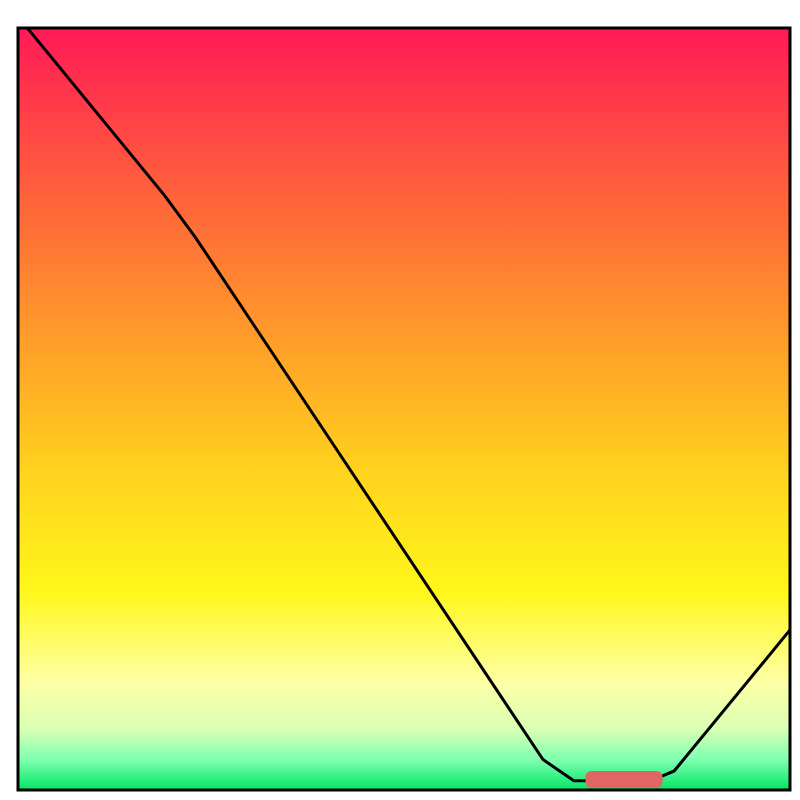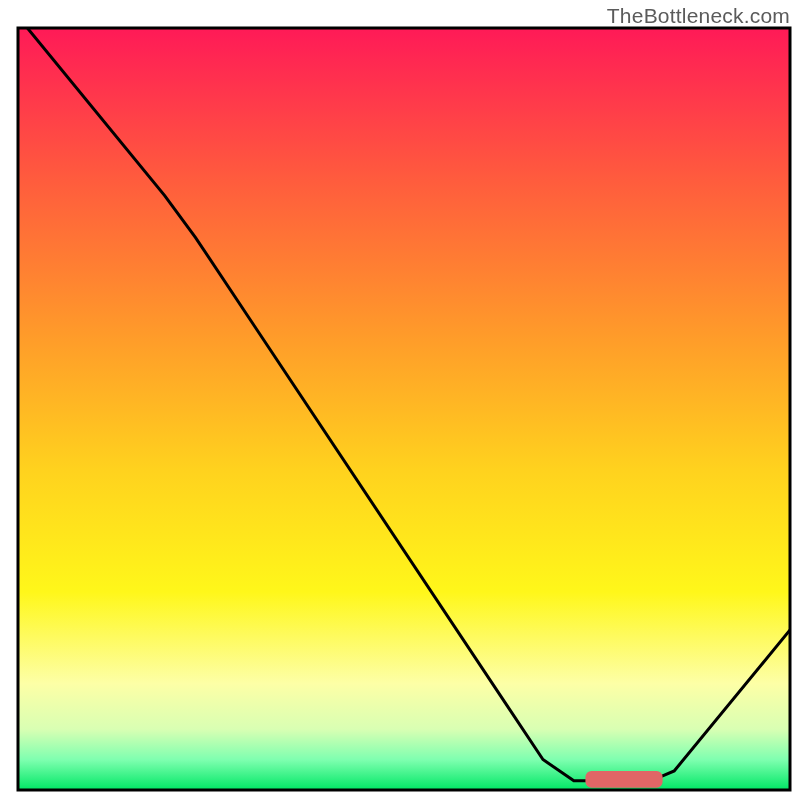--- a/index.html
+++ b/index.html
@@ -29,21 +29,20 @@
     left: 0;
     top: 0;
     width: 800px;
     height: 800px;
   }
 </style>
 </head>
 <body>
 <div class="container">
 
-<div class="watermark">TheBottleneck.com</div>
 
 <svg class="chart" viewBox="0 0 800 800">
   <defs>
     <linearGradient id="bg-grad" x1="0" y1="0" x2="0" y2="1">
           <stop offset="0%" stop-color="#ff1a57"></stop>
           <stop offset="20%" stop-color="#ff5c3d"></stop>
           <stop offset="40%" stop-color="#ff9a2a"></stop>
           <stop offset="57.99999999999999%" stop-color="#ffd21e"></stop>
           <stop offset="74%" stop-color="#fff71a"></stop>
           <stop offset="86%" stop-color="#fdffa6"></stop>

